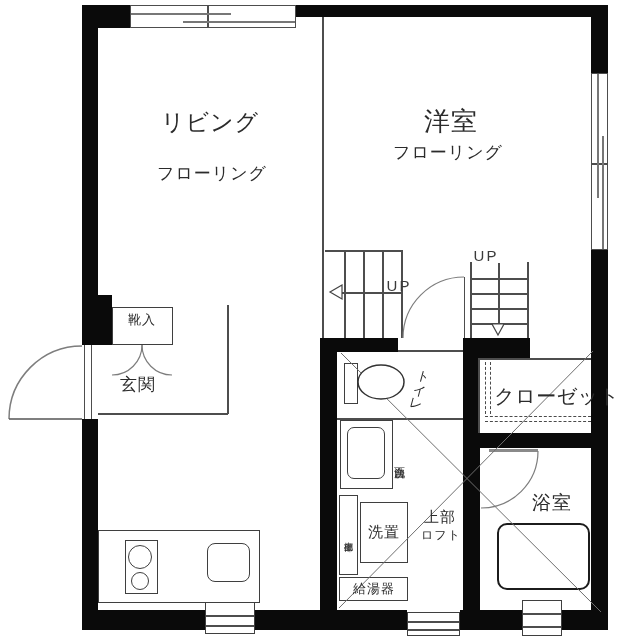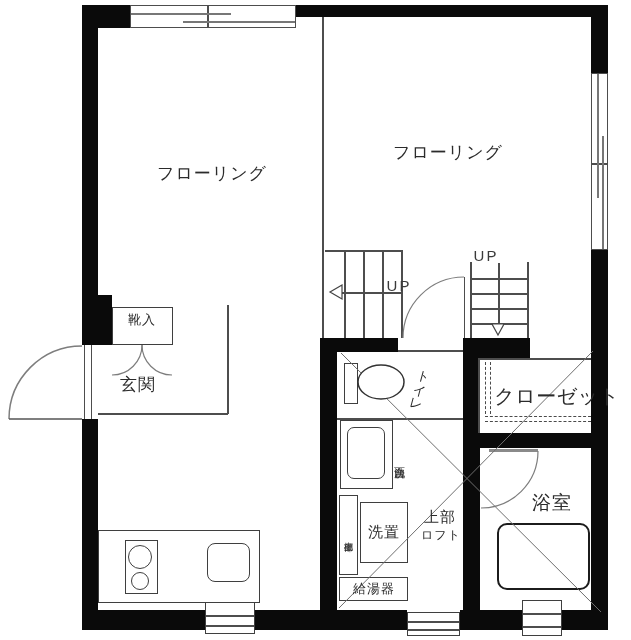--- a/index.html
+++ b/index.html
@@ -115,22 +115,24 @@
     <line x1="9" y1="419" x2="82" y2="419" stroke="#555" stroke-width="1.5"></line>
     <path d="M 142 345 A 30 30 0 0 1 112 375" fill="none" stroke="#7d7d7d" stroke-width="1.2"></path>
     <path d="M 142 345 A 30 30 0 0 0 172 375" fill="none" stroke="#7d7d7d" stroke-width="1.2"></path>
     <path d="M 464 277 A 61 61 0 0 0 403 338" fill="none" stroke="#7d7d7d" stroke-width="1.2"></path>
     <path d="M 538 451 A 57 57 0 0 1 481 508" fill="none" stroke="#7d7d7d" stroke-width="1.2"></path>
     <ellipse cx="381" cy="382" rx="23" ry="17" fill="#ffffff" stroke="#333" stroke-width="1.5"></ellipse>
     <polygon points="342,285 330,292 342,299" fill="#ffffff" stroke="#444" stroke-width="1.2"></polygon>
     <polygon points="492,324 504,324 498,335" fill="#ffffff" stroke="#444" stroke-width="1.2"></polygon>
   </svg>
 
+  <div class="lbl" style="left:210px;top:122px;font-size:23px;">リビング</div>
   <div class="lbl" style="left:212px;top:173px;font-size:17px;">フローリング</div>
 
+  <div class="lbl" style="left:451px;top:121px;font-size:26px;">洋室</div>
   <div class="lbl" style="left:448px;top:152px;font-size:17px;">フローリング</div>
 
   <div class="lbl" style="left:138px;top:384px;font-size:17px;">玄関</div>
   <div class="lbl" style="left:142px;top:320px;font-size:13px;">靴入</div>
 
   <div class="lbl" style="left:399px;top:285px;font-size:15px;letter-spacing:2px;color:#3a3a3a;">UP</div>
   <div class="lbl" style="left:486px;top:255px;font-size:15px;letter-spacing:2px;color:#3a3a3a;">UP</div>
 
   <div class="lbl vtext" style="left:421px;top:383px;font-size:13px;transform:translate(-50%,-50%) rotate(15deg);">トイレ</div>
   <div class="lbl vtext" style="left:399px;top:458px;font-size:11px;">洗面台</div>

